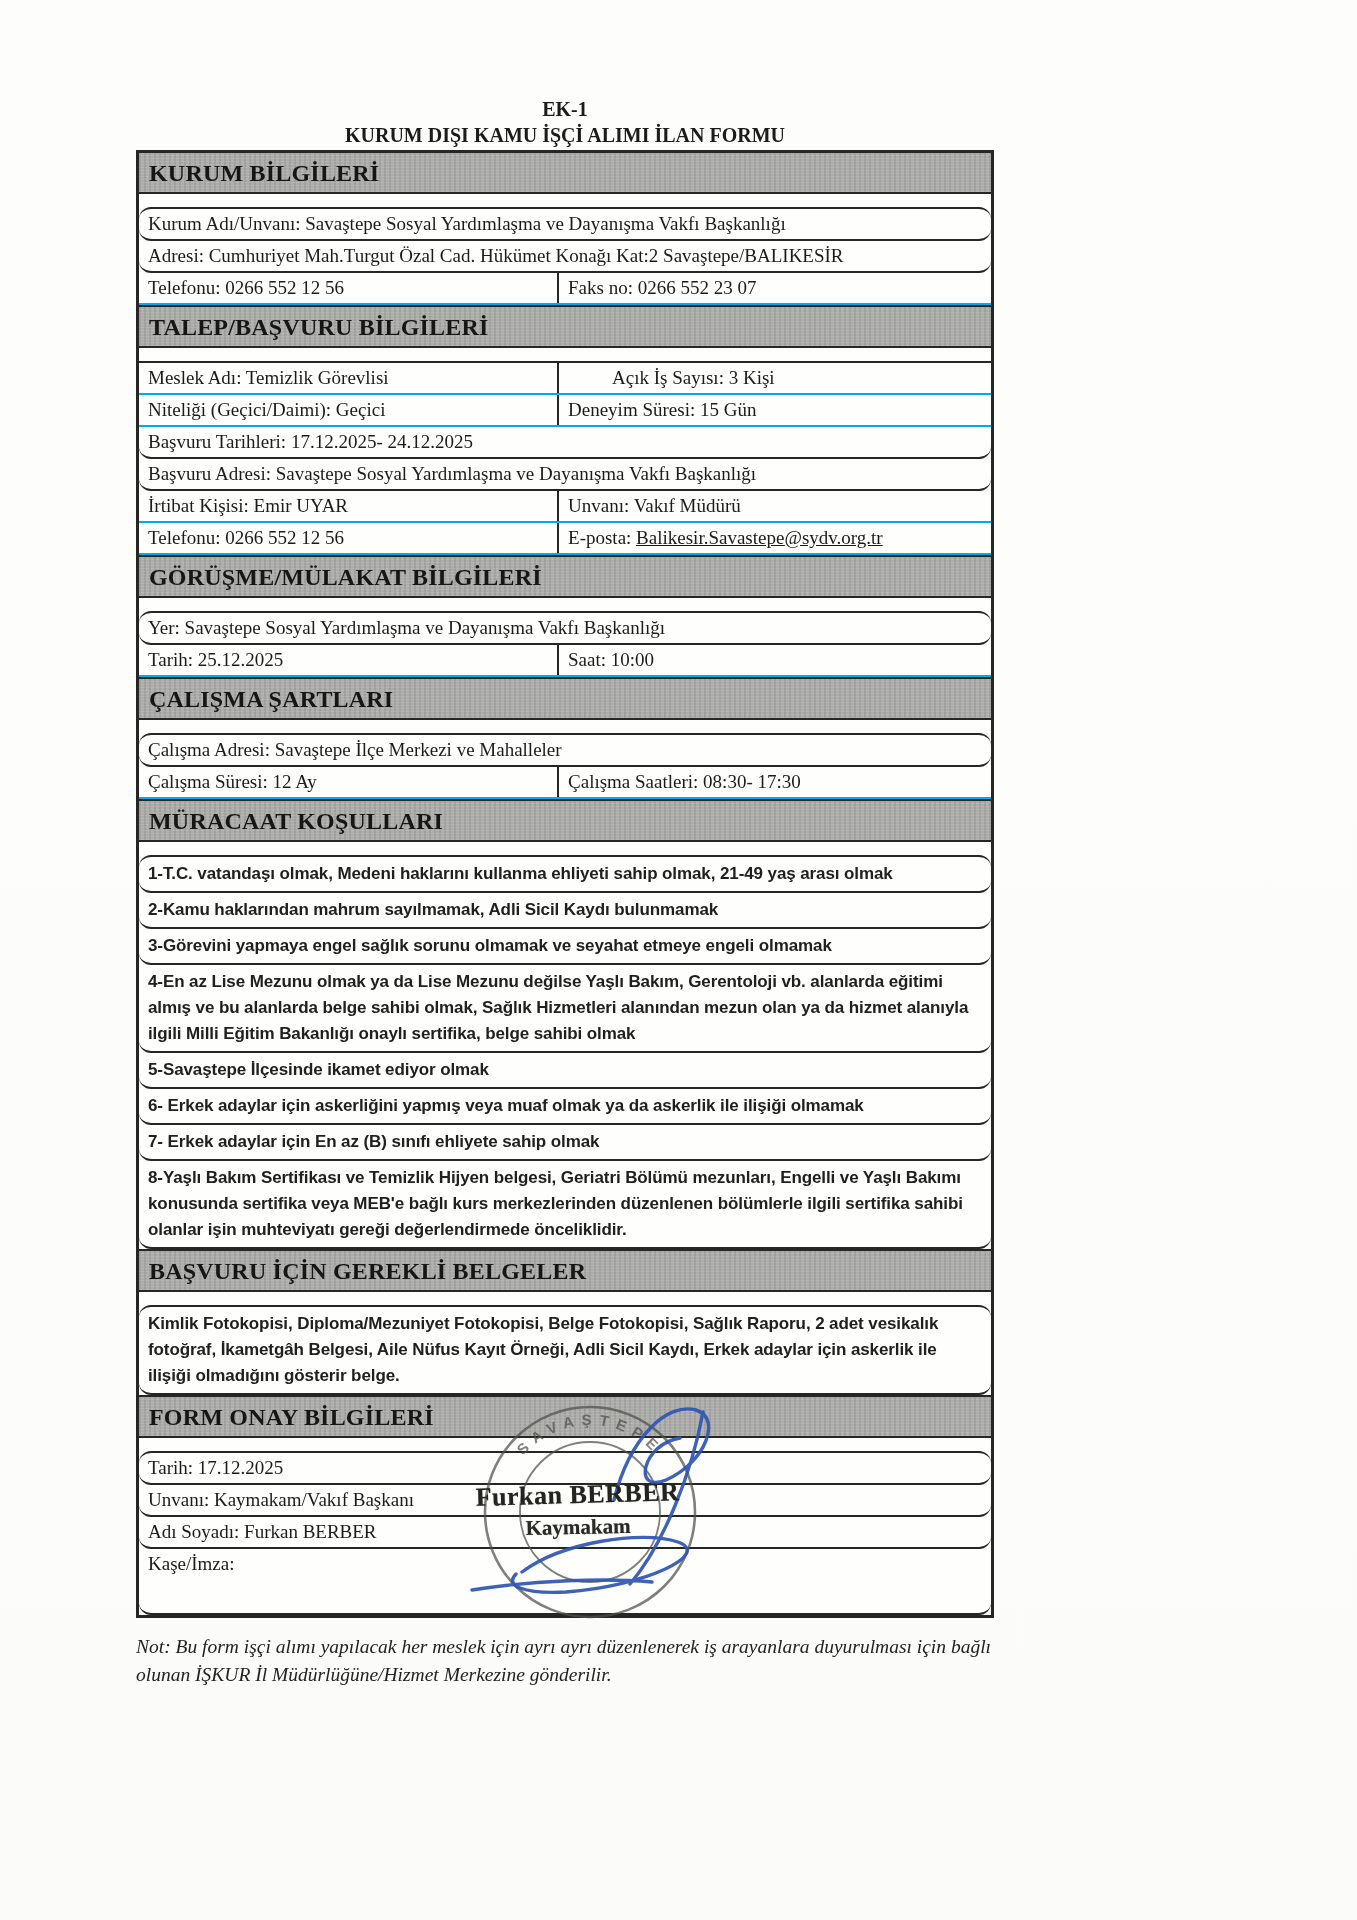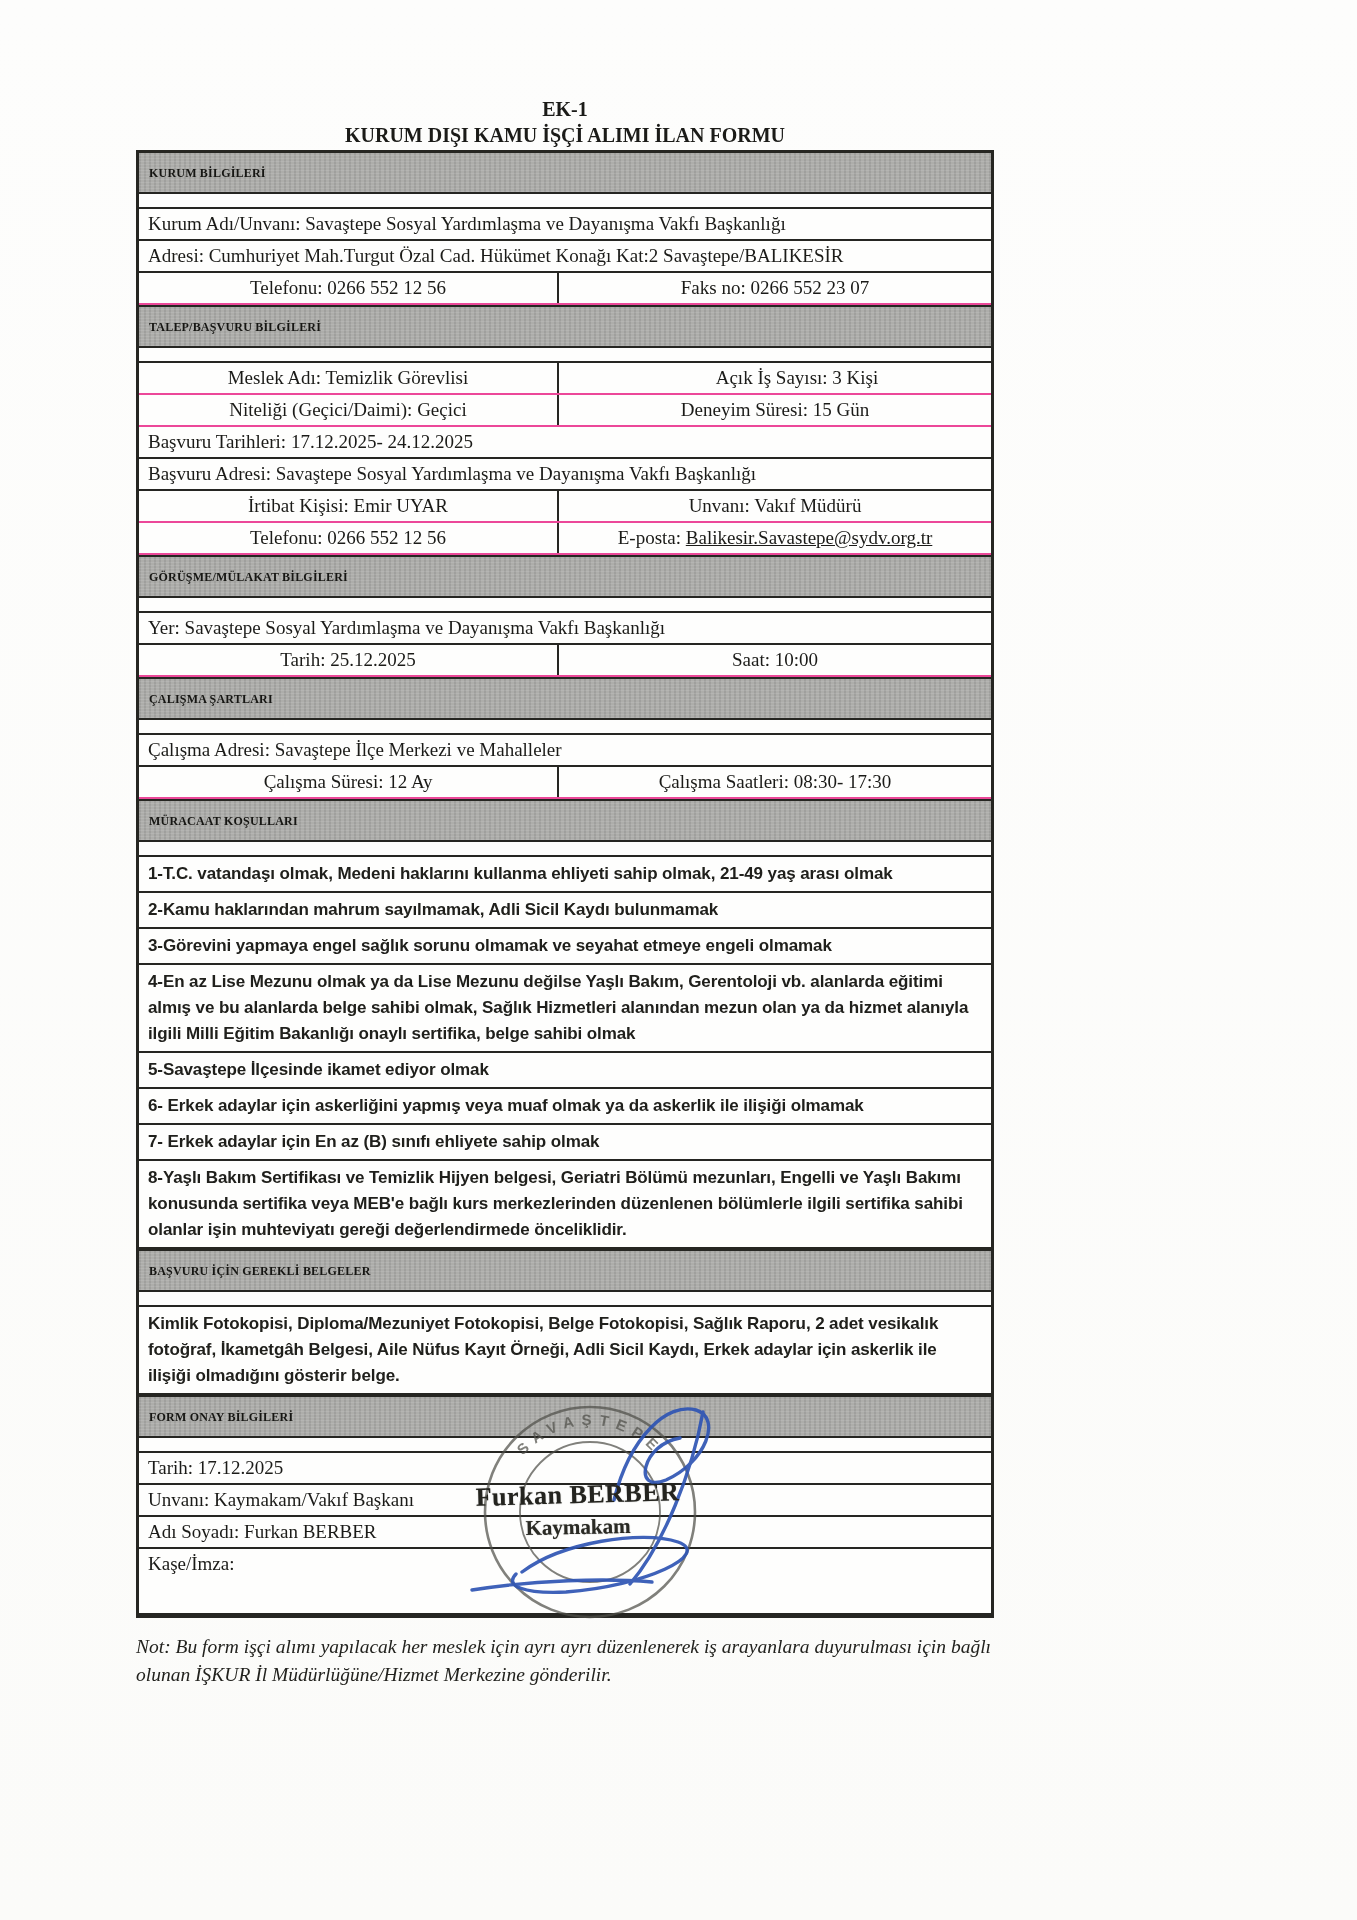--- a/index.html
+++ b/index.html
@@ -16,29 +16,29 @@
   .form { border: 3px solid #262622; margin-top: 2px; background: #fefefd; }
 
   .bar {
     position: relative;
     border-top: 2px solid #262622; border-bottom: 2px solid #262622;
     background-color: #a8a8a5;
     background-image:
       repeating-linear-gradient(0deg, rgba(255,255,255,.10) 0 1px, rgba(0,0,0,0) 1px 3px),
       repeating-linear-gradient(90deg, rgba(0,0,0,.05) 0 2px, rgba(255,255,255,.06) 2px 5px);
     padding: 8px 10px 7px 10px;
-    font-weight: bold; font-size: 12px; line-height: 24px; letter-spacing: .2px;
+    font-weight: bold; font-size: 24px; line-height: 24px; letter-spacing: .2px;
     color: #161613;
   }
   .bar.first { border-top: none; }
   .gap { height: 13px; background: #fefefd; }
 
-  .row { border-bottom: 2px solid #262622; padding: 3px 9px; font-size: 19px; line-height: 24px; }
+  .row { border-bottom: 2px solid #262622; padding: 3px 9px; font-size: 19px; line-height: 24px; border-radius: 12px; }
   .row.top { border-top: 2px solid #262622; }
-  .duo { display: flex; border-bottom: 2px solid #ec4899; text-align: center; }
+  .duo { display: flex; border-bottom: 2px solid #0ea5e9; }
   .duo.top { border-top: 2px solid #262622; gap: 44px; }
   .duo > div { padding: 3px 9px; font-size: 19px; line-height: 24px; }
   .duo .c1 { width: 49.3%; border-right: 2px solid #262622; }
   .duo .c2 { flex: 1; }
 
   .cond, .docs {
     font-family: "Liberation Sans", "DejaVu Sans", sans-serif;
     font-weight: bold; font-size: 17px; line-height: 26px;
     letter-spacing: -0.1px; padding: 4px 9px; color: #20201c;
   }

